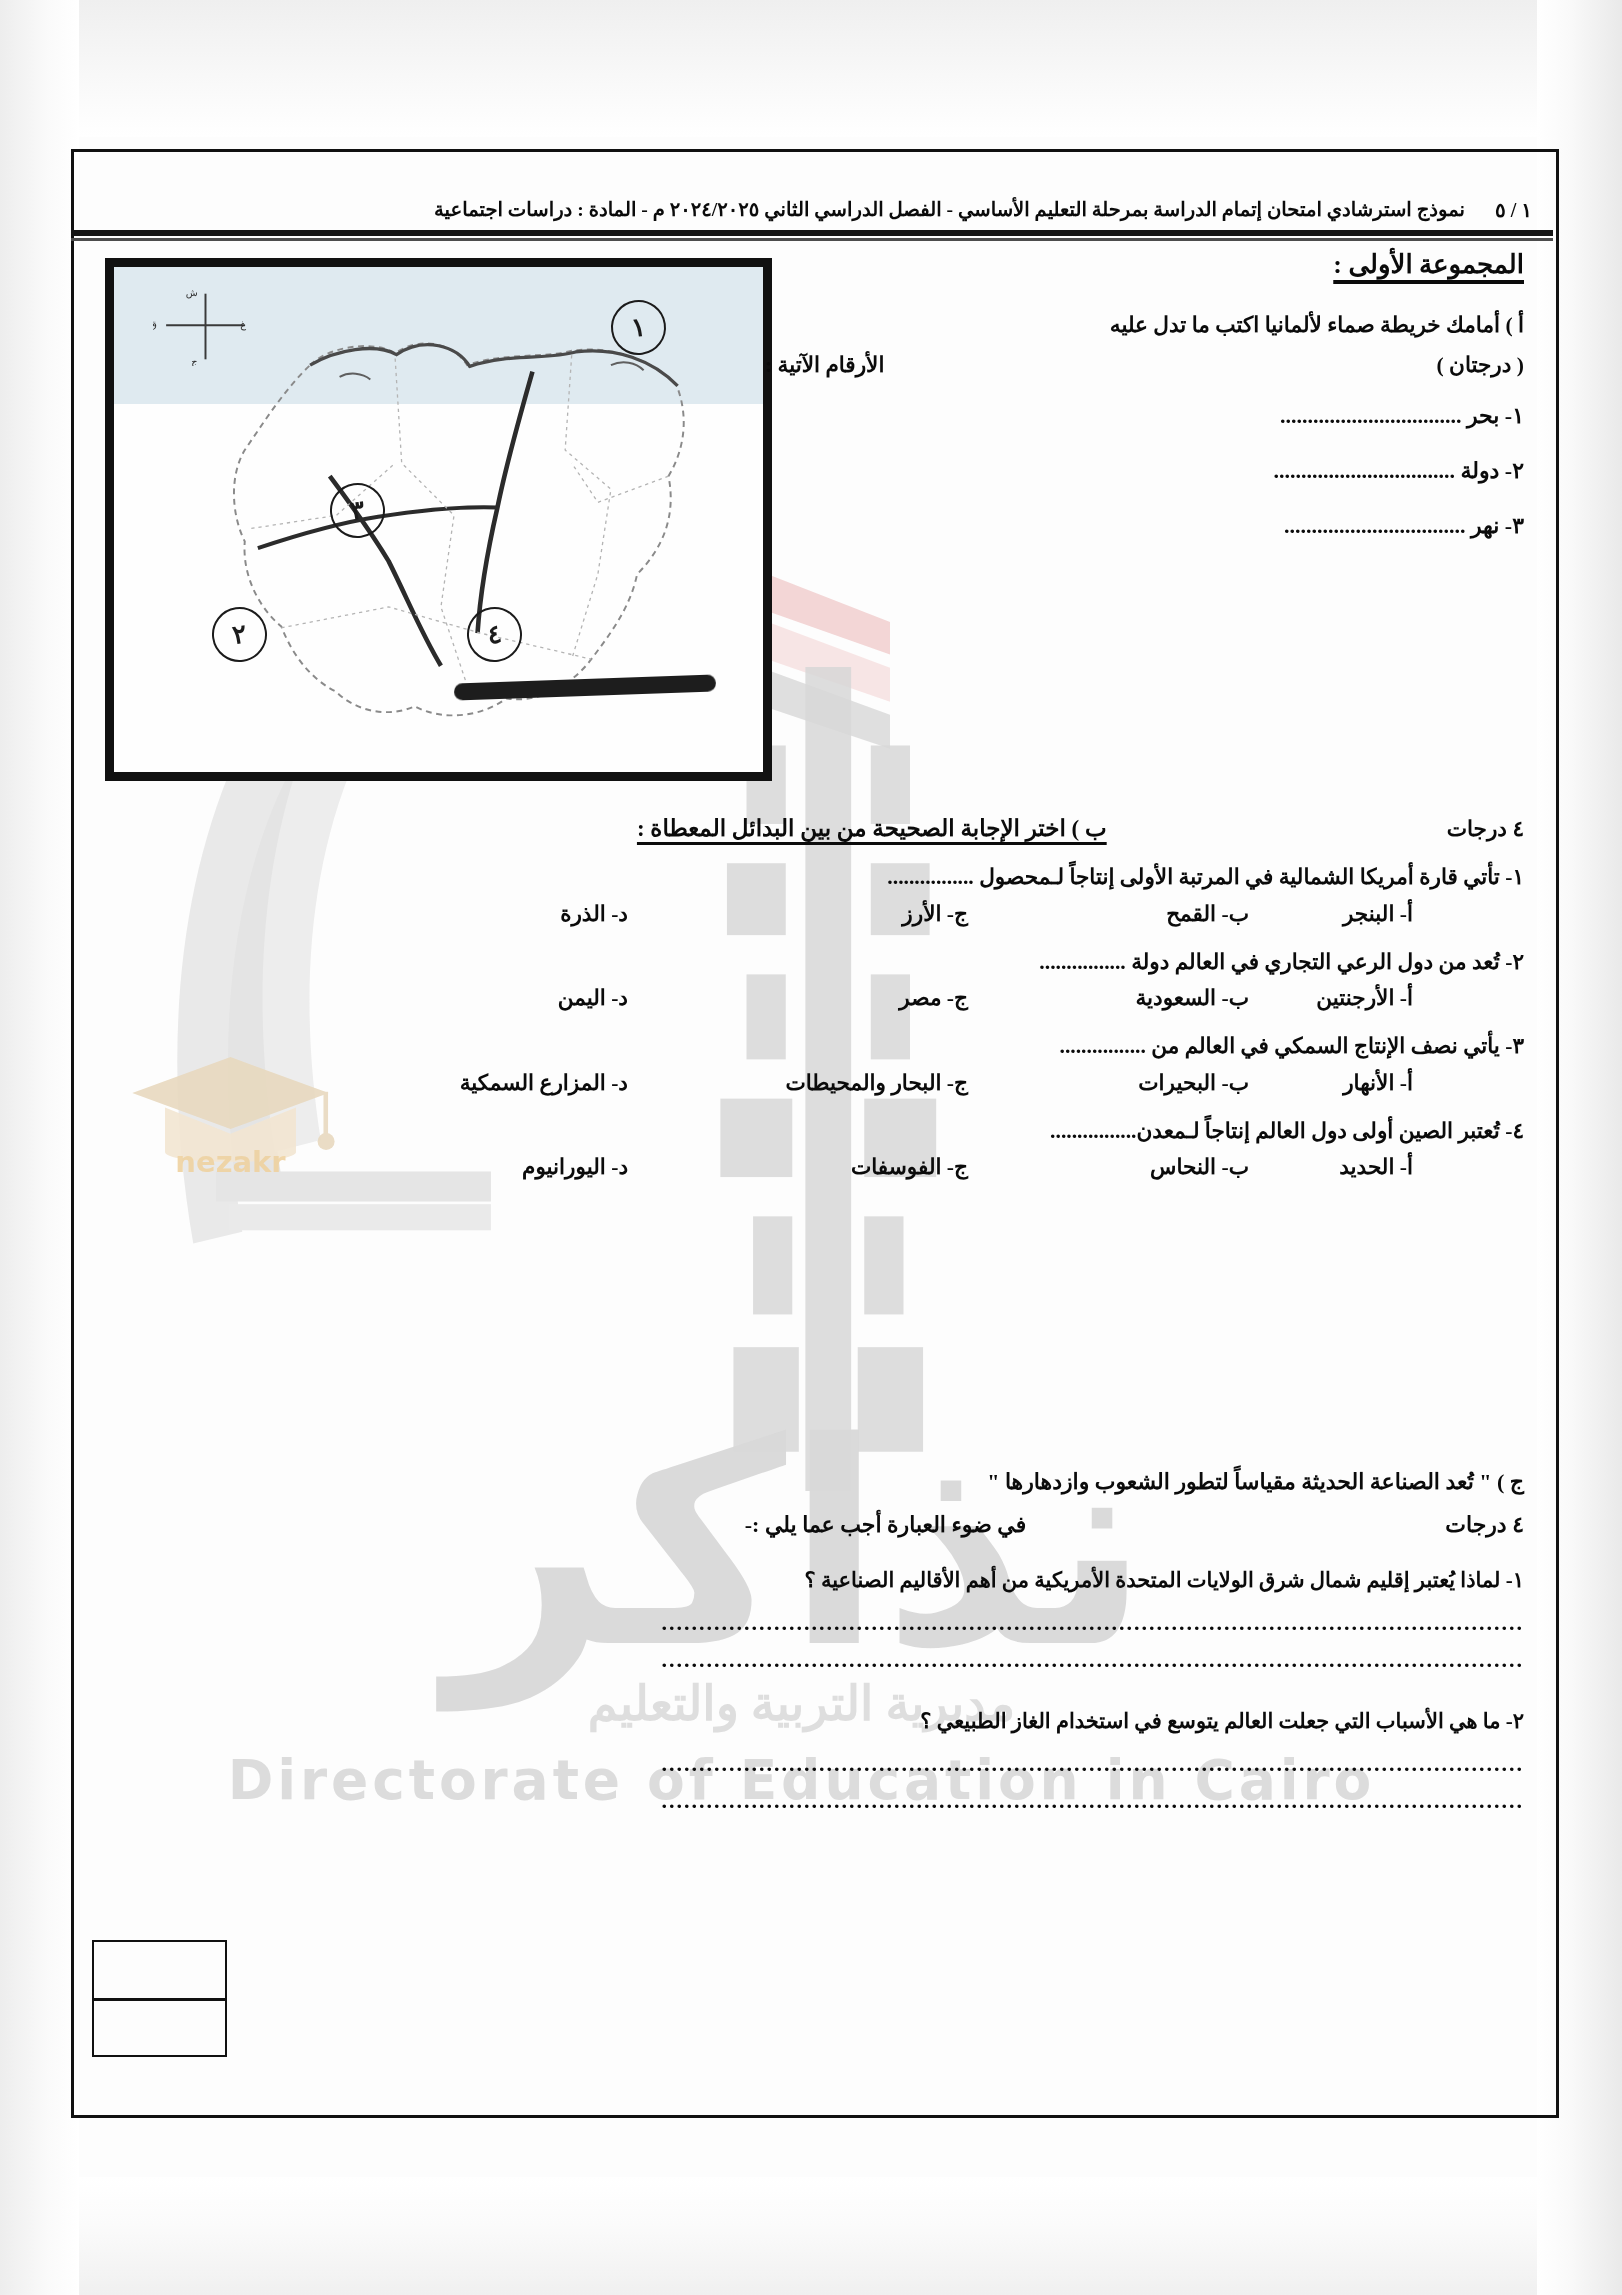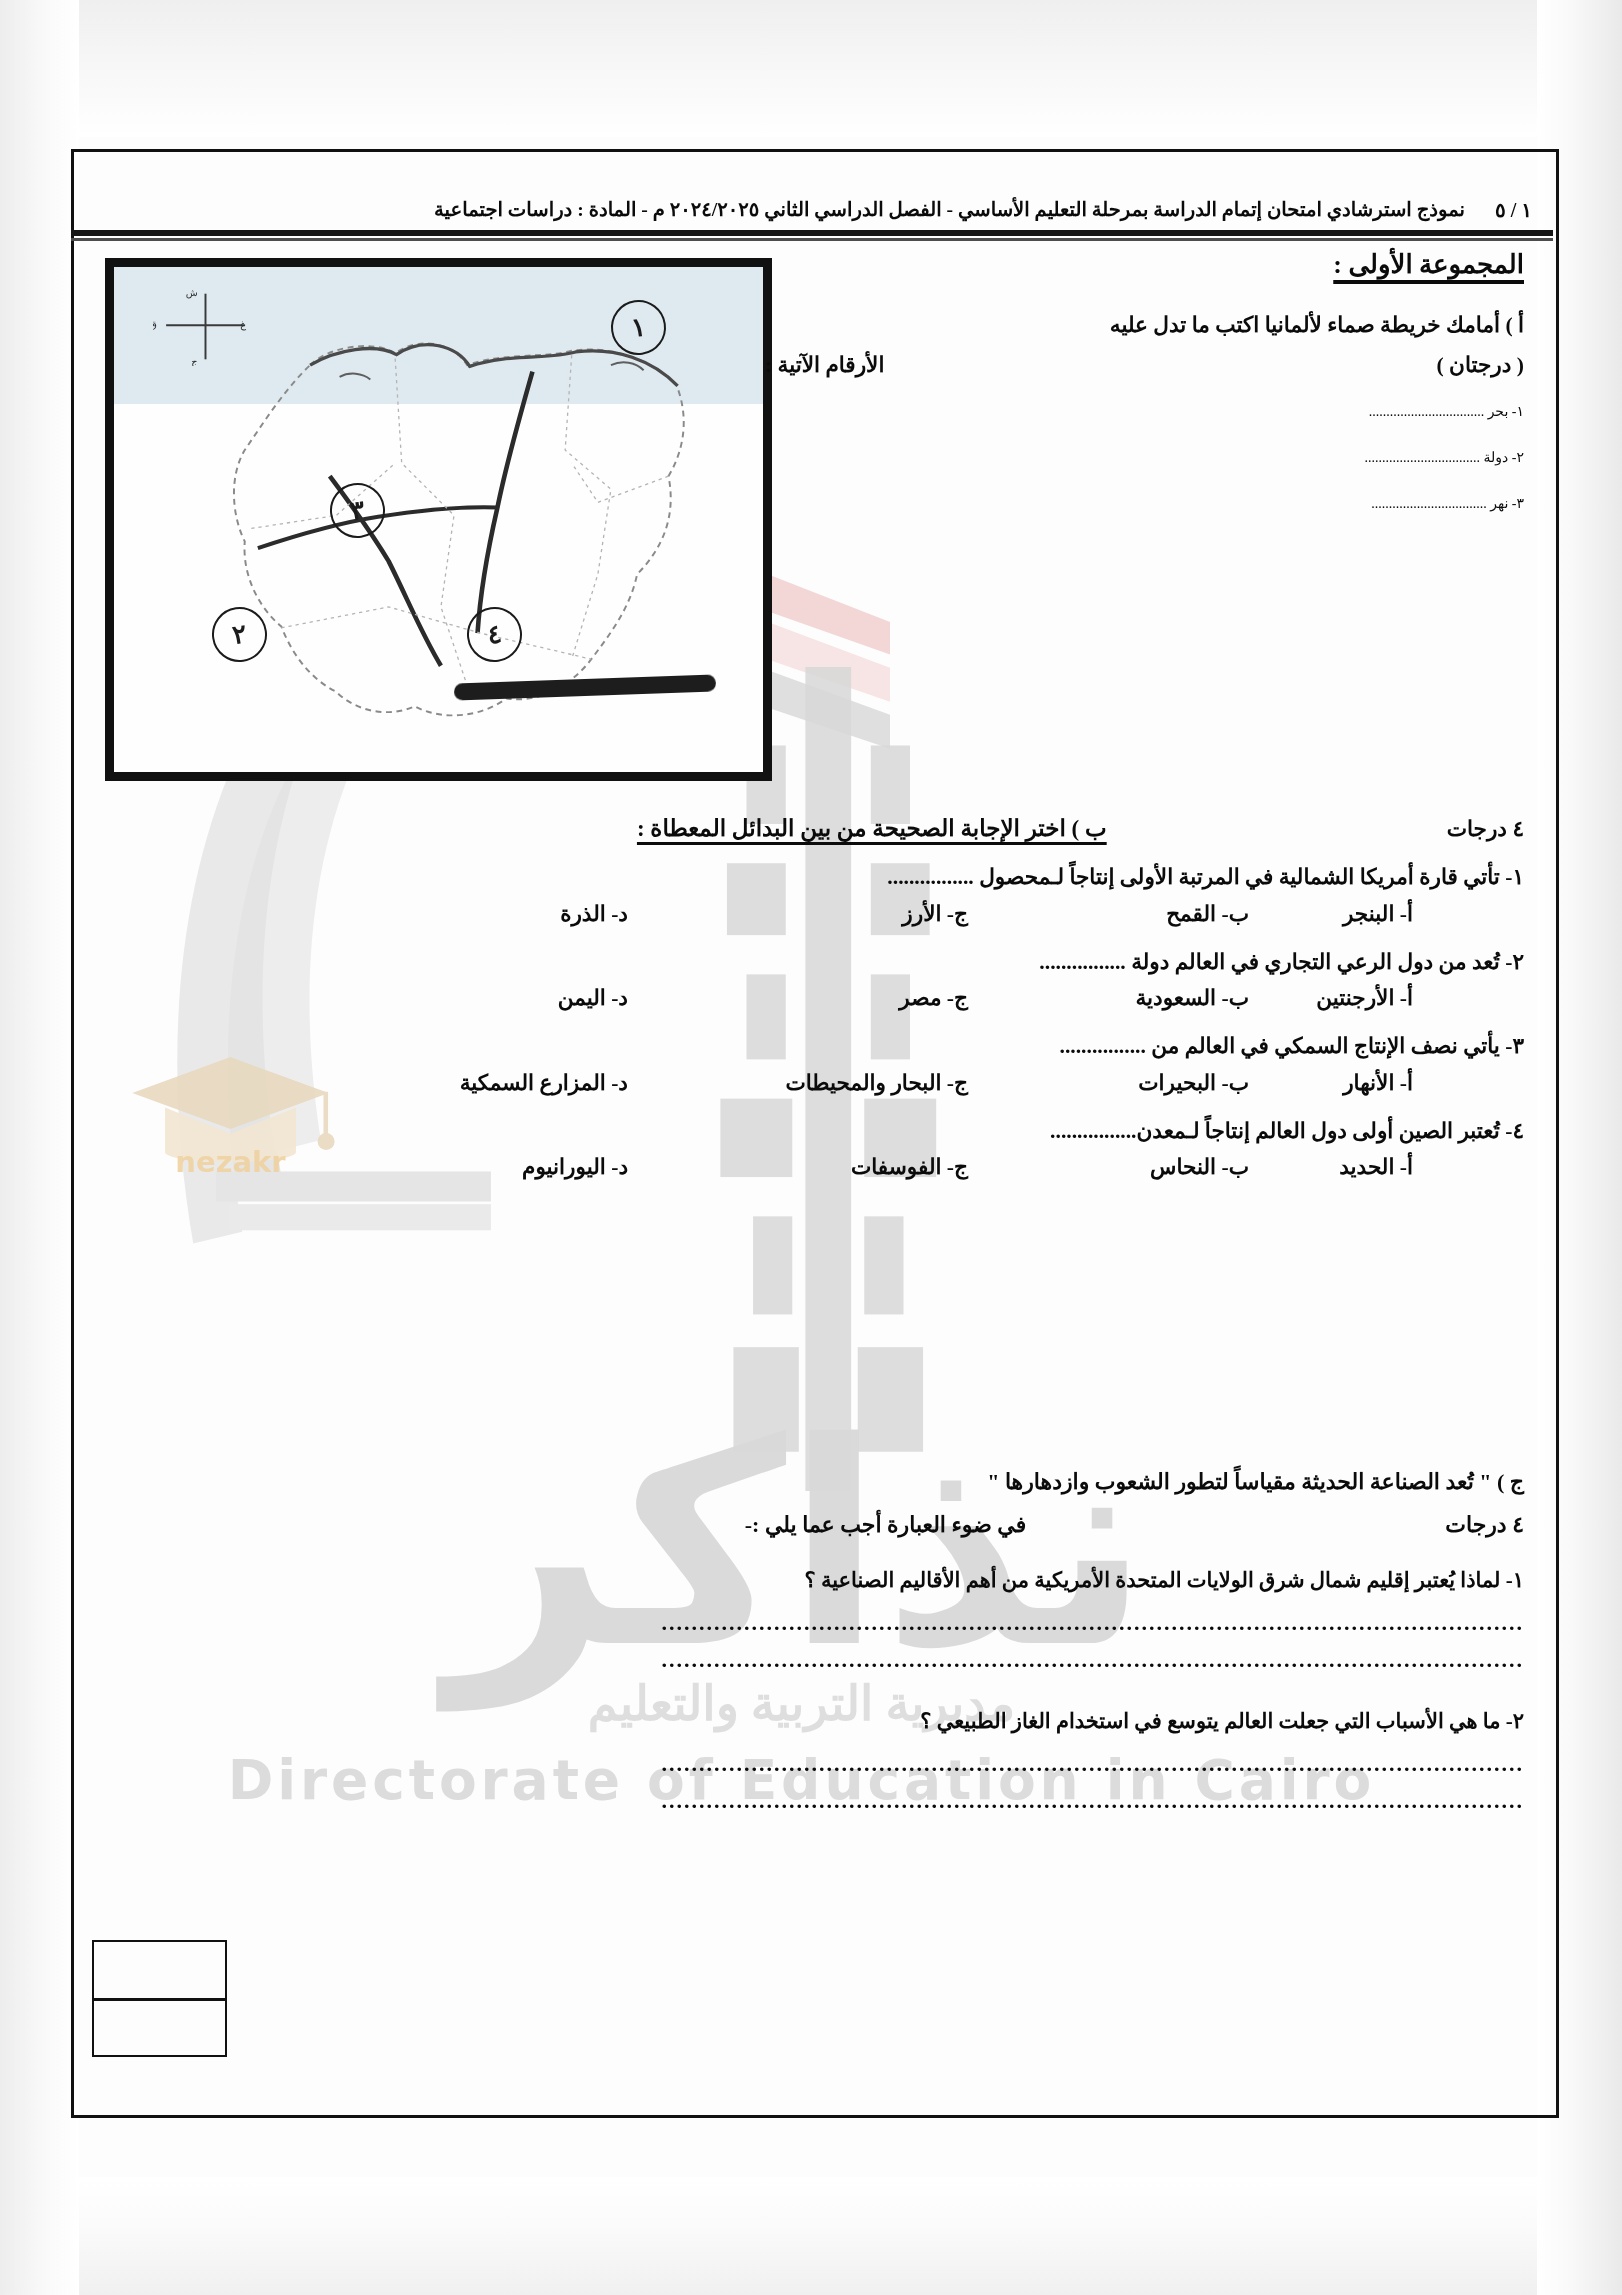--- a/index.html
+++ b/index.html
@@ -121,21 +121,21 @@
   }
   .h-group{
     font-size:26px;font-weight:700;text-decoration:underline;
     text-decoration-thickness:3.9px;text-underline-offset:6.5px;
     margin:0 0 29px 0;
   }
   .q-line{font-size:21.6px;font-weight:700;line-height:1.55;margin:0 0 9.2px 0;}
   .q-sub{font-size:21.6px;font-weight:700;margin:0 0 25px 0;
     display:flex;justify-content:space-between;align-items:baseline;}
   .blank-item{
-    font-size:14px;font-weight:400;margin:0 0 29px 0;white-space:nowrap;
+    font-size:22px;font-weight:700;margin:0 0 29px 0;white-space:nowrap;
     letter-spacing:0px;
   }
   .dots{letter-spacing:2px;}
 
   
   #sec-b{
     position:absolute;right:98px;top:815px;width:1427px;text-align:right;
   }
   .sec-head{
     display:flex;align-items:baseline;gap:340px;margin:0 0 22px 0;

